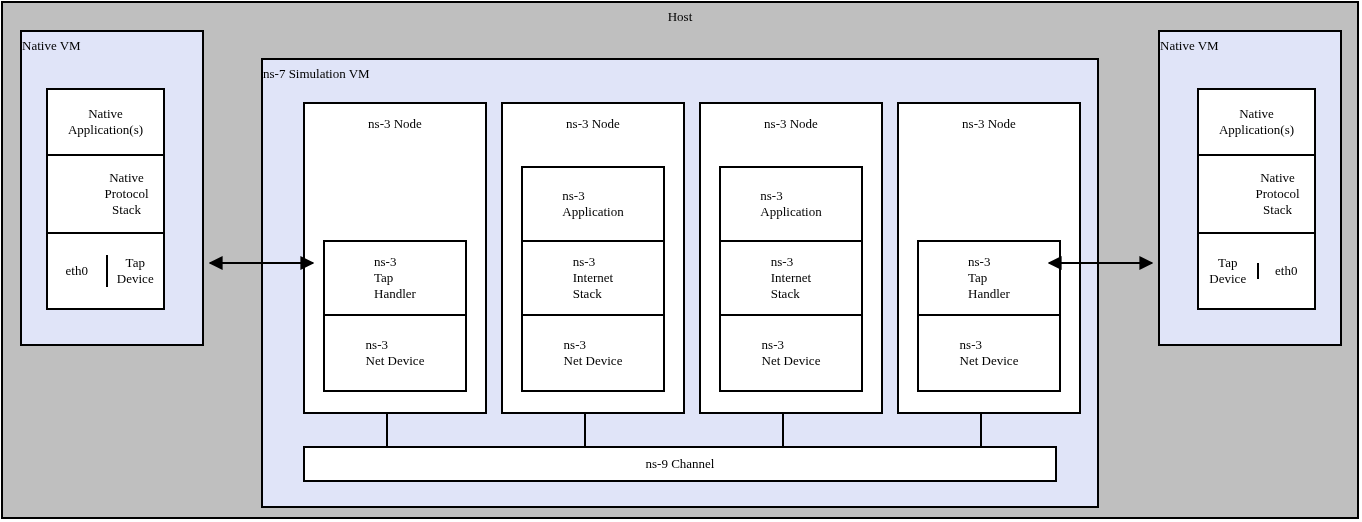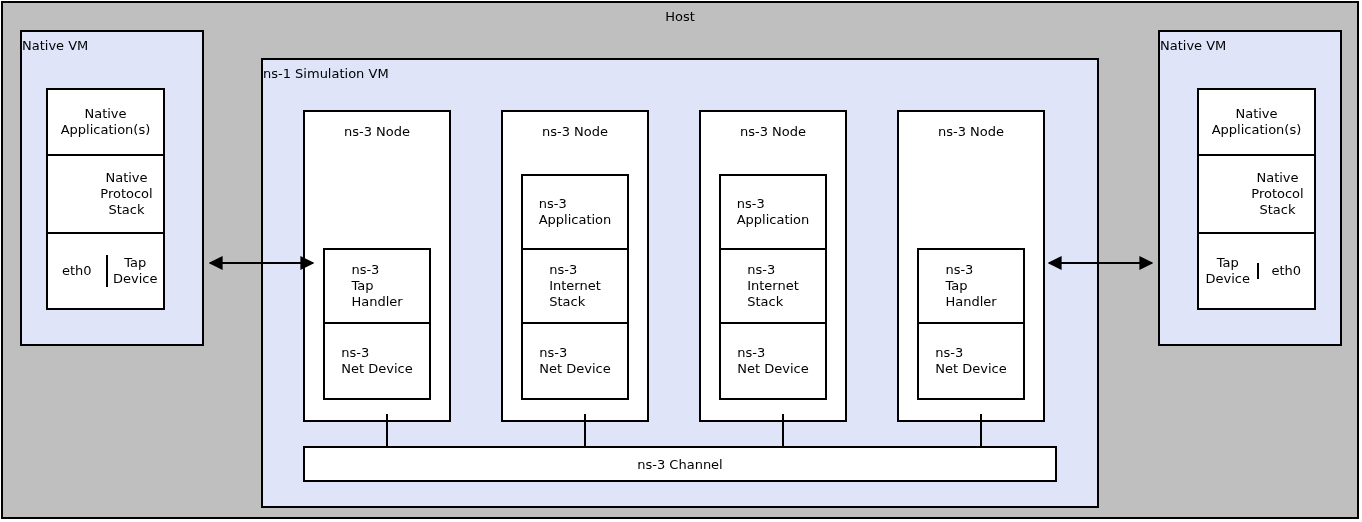--- a/index.html
+++ b/index.html
@@ -20,20 +20,21 @@
   }
   .host {
     position: absolute;
     left: 1px;
     top: 1px;
     width: 1358px;
     height: 518px;
     border: 2px solid #000;
     background: #bfbfbf;
     box-sizing: border-box;
+    font-family: Liberation Serif, serif;
   }
   .label {
     text-align: center;
     line-height: 1.25;
     white-space: pre-line;
   }
   .host-label {
     position: absolute;
     left: 0; right: 0;
     top: 6px;
@@ -91,22 +92,22 @@
     line-height: 1.25;
     white-space: pre-line;
   }
   .stack .devrow .sep-r { border-left: 2px solid #000; }
 
   
   .sim-vm { left: 258px; top: 55px; width: 838px; height: 450px; }
 
   .node {
     position: absolute;
-    top: 50px;
-    width: 148px;
+    top: 42px;
+    width: 184px;
     height: 312px;
     border: 2px solid #000;
     background: #fff;
     box-sizing: border-box;
   }
   .node .node-title {
     position: absolute;
     left: 0; right: 0;
     top: 12px;
     text-align: center;
@@ -185,21 +186,21 @@
 Stack</div>
         <div class="cell devrow">
           <div>eth0</div>
           <div class="sep-r">Tap
 Device</div>
         </div>
       </div>
     </div>
 
     <div class="sim-vm vm-box">
-      <div class="vm-title">ns-1 Simulation VM</div>
+      <div class="vm-title">ns-7 Simulation VM</div>
 
       <div class="node node1">
         <div class="node-title">ns-3 Node</div>
         <div class="inner-stack two">
           <div class="icell">ns-3
 Tap
 Handler</div>
           <div class="icell">ns-3
 Net Device</div>
         </div>
@@ -241,21 +242,21 @@
 Net Device</div>
         </div>
       </div>
 
       <div class="vline vl1"></div>
       <div class="vline vl2"></div>
       <div class="vline vl3"></div>
       <div class="vline vl4"></div>
 
       <div class="channel">
-        <span>ns-3 Channel</span>
+        <span>ns-9 Channel</span>
       </div>
     </div>
 
     <div class="native-vm right vm-box">
       <div class="vm-title">Native VM</div>
       <div class="stack">
         <div class="cell apps">Native
 Application(s)</div>
         <div class="cell proto">Native
 Protocol

